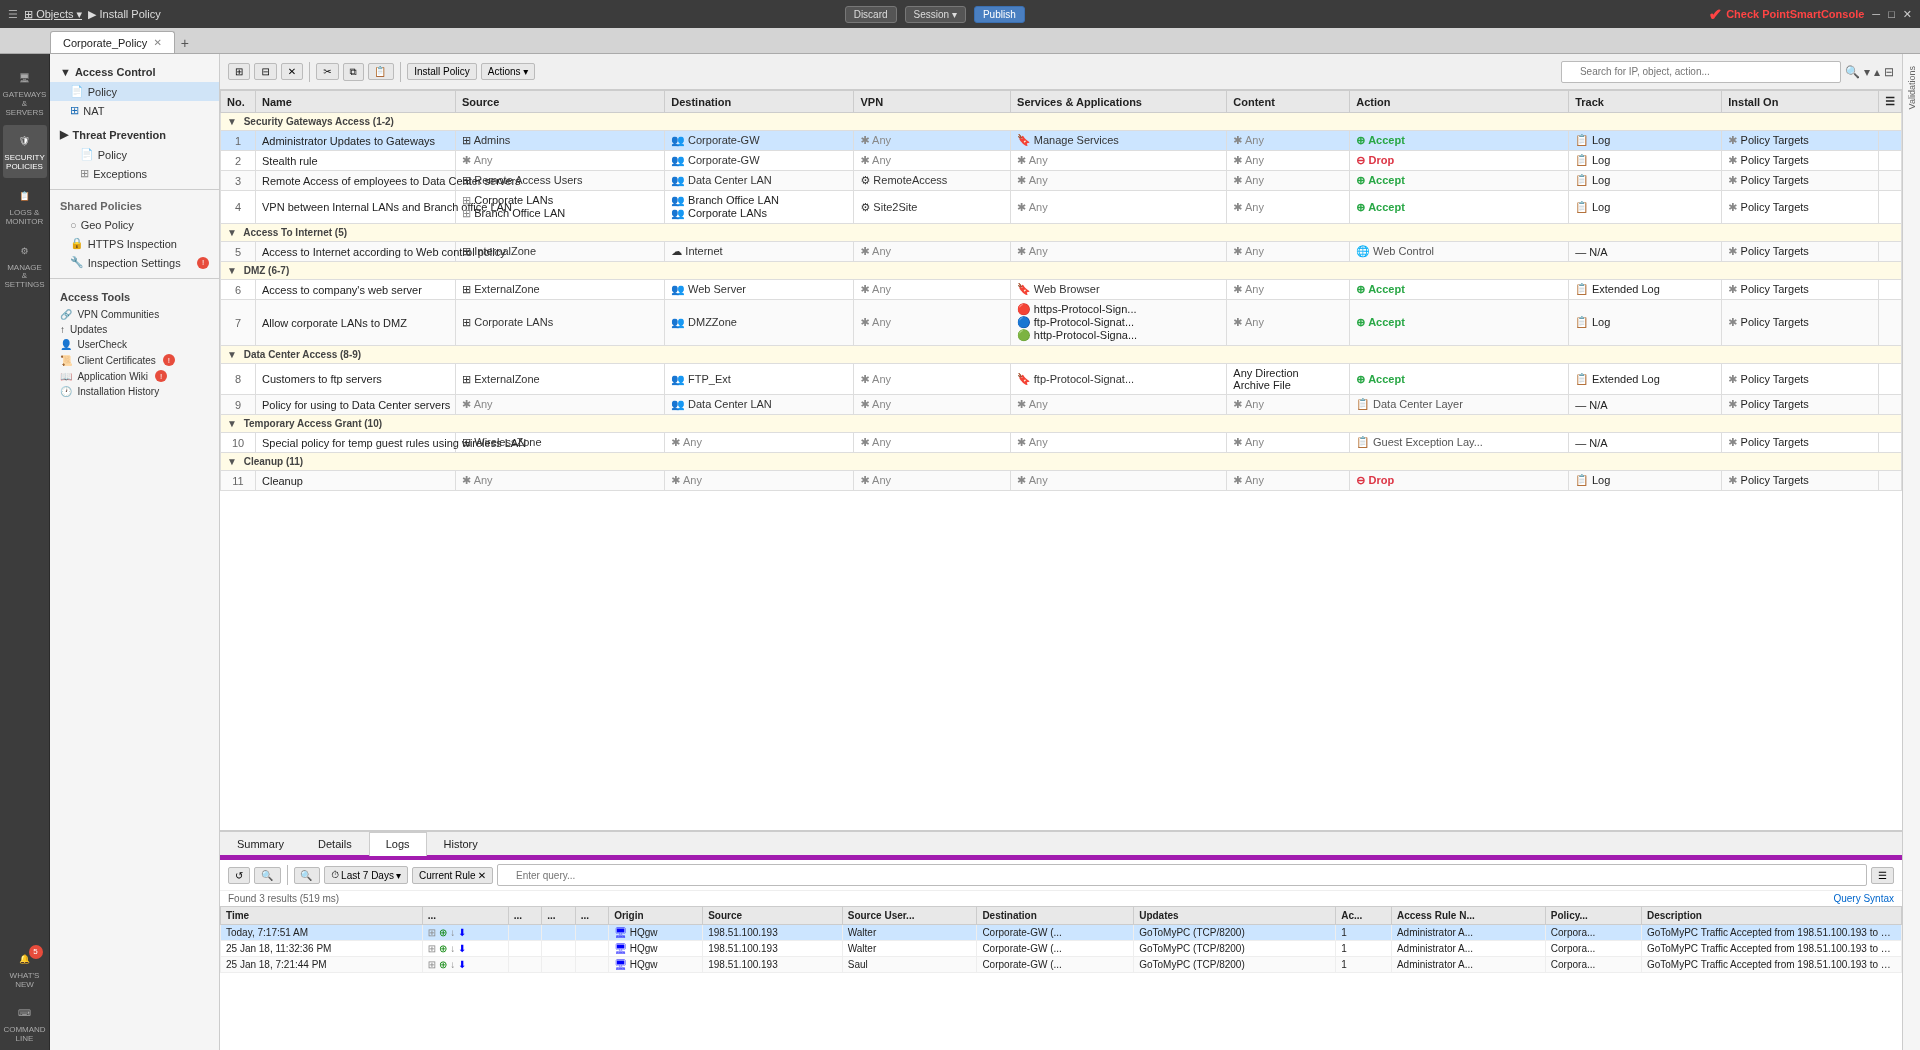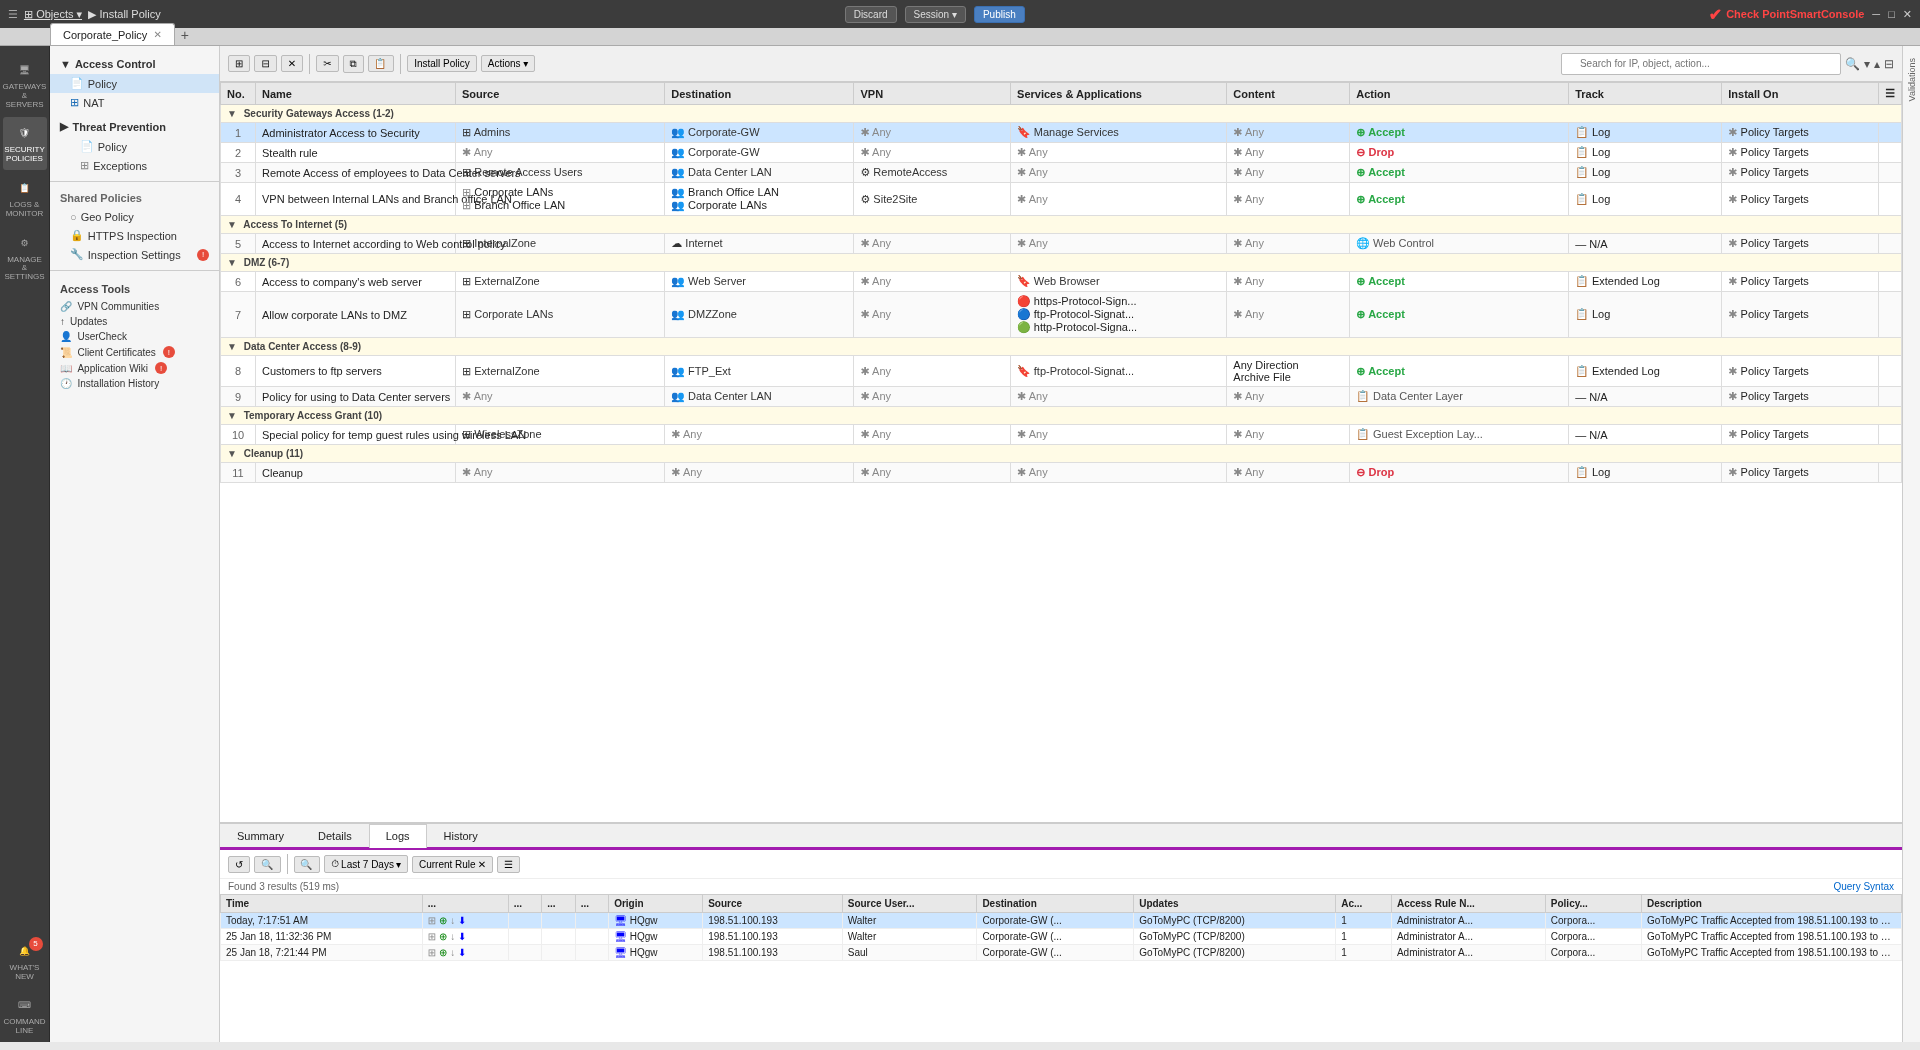--- a/index.html
+++ b/index.html
@@ -8,21 +8,21 @@
     
     .top-bar { height: 28px; background: #3c3c3c; display: flex; align-items: center; padding: 0 8px; color: #ccc; font-size: 11px; gap: 8px; }
     .top-bar-left { display: flex; align-items: center; gap: 6px; }
     .top-bar-center { flex: 1; display: flex; align-items: center; justify-content: center; gap: 8px; }
     .top-bar-right { display: flex; align-items: center; gap: 8px; }
     .top-btn { background: #555; border: 1px solid #777; color: #ddd; padding: 2px 8px; border-radius: 3px; font-size: 10px; cursor: pointer; }
     .top-btn.publish { background: #4a7fc1; border-color: #3a6fb1; color: white; }
     .logo-area { display: flex; align-items: center; gap: 4px; color: #ff4444; font-weight: bold; font-size: 11px; }
 
     
-    .tab-bar { height: 18px; background: #d4d4d4; display: flex; align-items: flex-end; padding-left: 50px; border-bottom: 1px solid #aaa; }
+    .tab-bar { height: 26px; background: #d4d4d4; display: flex; align-items: flex-end; padding-left: 50px; border-bottom: 1px solid #aaa; }
     .tab { height: 22px; background: #f0f0f0; border: 1px solid #aaa; border-bottom: none; padding: 0 12px; display: flex; align-items: center; gap: 6px; font-size: 11px; cursor: pointer; border-radius: 3px 3px 0 0; }
     .tab.active { background: white; }
     .tab-add { background: transparent; border: none; width: 20px; height: 20px; display: flex; align-items: center; justify-content: center; cursor: pointer; font-size: 14px; color: #555; }
 
     
     .main-layout { display: flex; height: calc(1050px - 54px); }
 
     
     .sidebar { width: 50px; background: #3c3c3c; display: flex; flex-direction: column; align-items: center; padding-top: 8px; gap: 2px; border-right: 1px solid #2a2a2a; }
     .sidebar-item { width: 44px; display: flex; flex-direction: column; align-items: center; padding: 6px 2px; cursor: pointer; border-radius: 3px; color: #aaa; font-size: 9px; gap: 3px; text-align: center; }
@@ -56,21 +56,21 @@
     .policy-table td { border: 1px solid #ddd; padding: 3px 6px; vertical-align: middle; white-space: nowrap; }
     .section-row td { background: #fffbe6; font-weight: bold; color: #444; font-size: 10px; }
     .row-even { background: #fafafa; }
     .row-odd { background: white; }
     .row-selected { background: #cce5ff !important; }
     .num-col { width: 30px; text-align: center; color: #666; }
     .expand-btn { cursor: pointer; color: #555; font-size: 10px; margin-right: 4px; }
 
     
     .bottom-panel { height: 220px; border-top: 2px solid #ccc; background: white; display: flex; flex-direction: column; }
-    .bottom-tabs { display: flex; background: #f0f0f0; border-bottom: 3px solid #a21caf; }
+    .bottom-tabs { display: flex; background: #f0f0f0; border-bottom: 5px solid #a21caf; }
     .bottom-tab { padding: 5px 16px; font-size: 11px; cursor: pointer; border: 1px solid transparent; border-bottom: none; }
     .bottom-tab.active { background: white; border-color: #ccc; border-bottom-color: white; margin-bottom: -1px; }
     .bottom-toolbar { display: flex; align-items: center; padding: 4px 8px; gap: 4px; border-bottom: 1px solid #eee; }
     .bottom-content { flex: 1; overflow: auto; }
     .results-info { padding: 2px 8px; font-size: 10px; color: #666; display: flex; justify-content: space-between; }
     .log-table { width: 100%; border-collapse: collapse; font-size: 10px; }
     .log-table th { background: #e8e8e8; border: 1px solid #ccc; padding: 3px 5px; text-align: left; position: sticky; top: 0; white-space: nowrap; }
     .log-table td { border: 1px solid #eee; padding: 2px 5px; white-space: nowrap; overflow: hidden; max-width: 150px; text-overflow: ellipsis; }
     .log-row-selected { background: #cce5ff; }
     .log-row-even { background: #fafafa; }
@@ -271,21 +271,21 @@
         </thead>
         <tbody id="policy-table-body">
         <tr class="section-row">
               <td colspan="11">
     <span class="expand-btn">▼</span>
     Security Gateways Access (1-2)
   </td>
             </tr>
             <tr class="row-even row-selected">
       <td class="num-col">1</td>
-      <td class="policy-name-cell">Administrator Access to Security</td>
+      <td class="policy-name-cell">Administrator Updates to Gateways</td>
       <td><span style="color:#333;">⊞ Admins</span></td>
       <td><span style="color:#333;">👥 Corporate-GW</span></td>
       <td><span style="color:#888;">✱ Any</span></td>
       <td><span style="color:#333;">🔖 Manage Services</span></td>
       <td><span style="color:#888;">✱ Any</span></td>
       <td><span style="color:#28a745;font-weight:bold;">⊕ Accept</span></td>
       <td>📋 Log</td>
       <td><span style="color:#888;">✱</span> Policy Targets</td>
       <td></td>
     </tr>
@@ -480,20 +480,21 @@
         <button class="tb-btn">🔍</button>
         <button class="tb-btn">
           <span>⏱</span>
           <span>Last 7 Days</span>
           <span>▾</span>
         </button>
         <button class="tb-btn">
           <span>Current Rule</span>
           <span>✕</span>
         </button>
+        <input type="text" class="tb-search" style="flex: 1 1 0%; max-width: none;" placeholder="Enter query...">
         <button class="tb-btn">☰</button>
       </div>
       <div class="results-info">
         <span>Found 3 results (519 ms)</span>
         <span style="color:#0066cc;cursor:pointer;">Query Syntax</span>
       </div>
       <div class="bottom-content">
         <table class="log-table">
           <thead>
             <tr>

